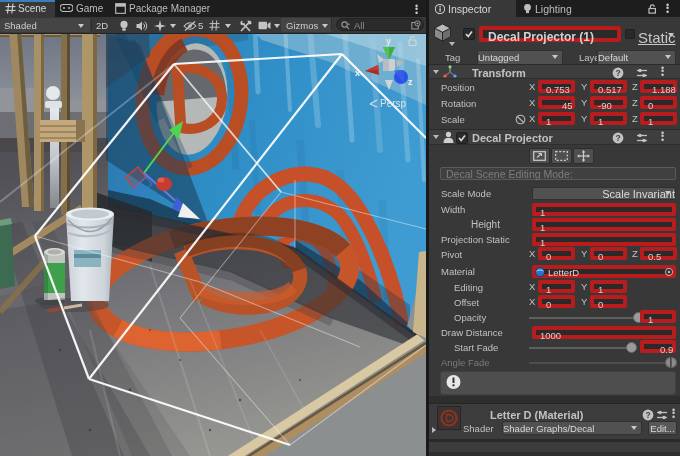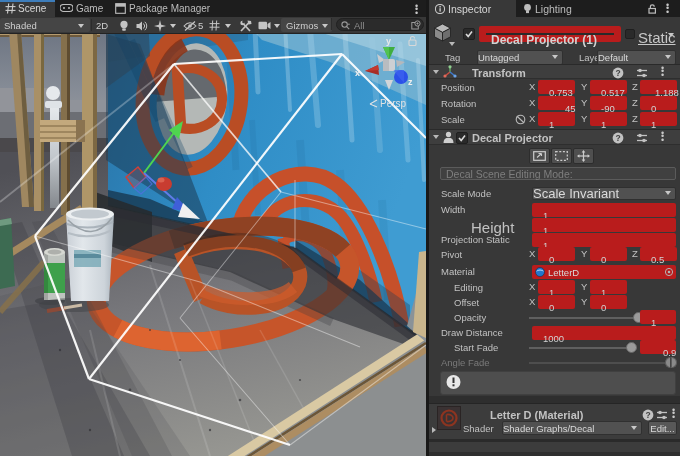--- a/index.html
+++ b/index.html
@@ -9,21 +9,21 @@
 #scene{position:absolute;top:0;left:0;width:426px;height:456px;background:#383838;overflow:hidden;}
 #divider{position:absolute;top:0;left:426px;width:3px;height:456px;background:#191919;}
 #inspector{position:absolute;top:0;left:429px;width:251px;height:456px;background:#383838;overflow:hidden;}
 .tabbar{position:absolute;top:0;left:0;height:17px;background:#1d1d1d;}
 .tab{position:absolute;top:0;height:17px;color:#bdbdbd;font-size:10px;line-height:18px;}
 .tab.active{background:#383838;color:#d8d8d8;}
 .bluetop{position:absolute;top:0;left:0;right:0;height:2px;background:#3d7dbb;}
 #toolbar{position:absolute;top:17px;left:0;width:426px;height:17px;background:#383838;border-bottom:1px solid #232323;}
 .tbtxt{position:absolute;color:#cfcfcf;font-size:9.5px;top:3px;}
 .lbl{position:absolute;color:#c2c2c2;font-size:9.5px;white-space:nowrap;}
-.fld{position:absolute;background:#2a2a2a;border:7px solid #b91c1c;border-radius:2px;color:#d2d2d2;font-size:11px;}
+.fld{position:absolute;background:#2a2a2a;border:4px solid #b91c1c;border-radius:2px;color:#d2d2d2;font-size:11px;}
 .drop{position:absolute;background:#515151;border:1px solid #303030;border-radius:2px;color:#dadada;white-space:nowrap;overflow:hidden;}
 .dar{position:absolute;width:0;height:0;border-left:3.5px solid transparent;border-right:3.5px solid transparent;border-top:4px solid #c8c8c8;}
 .hdr{position:absolute;left:0;right:0;background:#3e3e3e;border-top:1px solid #2a2a2a;border-bottom:1px solid #2e2e2e;}
 .chk{position:absolute;background:#2a2a2a;border:1px solid #1f1f1f;border-radius:2px;}
 .fold{position:absolute;width:0;height:0;border-top:4px solid #b8b8b8;border-left:3.5px solid transparent;border-right:3.5px solid transparent;}
 .kebab{position:absolute;color:#c8c8c8;font-size:9px;line-height:3.4px;width:4px;}
 </style>
 </head>
 <body>
 <div id="root">
@@ -485,25 +485,25 @@
           <line x1="6.5" y1="1" x2="6.5" y2="11"></line>
           <line x1="1" y1="6" x2="12" y2="6"></line>
         </g>
         <path d="M6.5 0 L8.3 2.4 H4.7 Z" fill="#cdcdcd"></path>
         <path d="M6.5 12 L8.3 9.6 H4.7 Z" fill="#cdcdcd"></path>
         <path d="M0 6 L2.4 4.2 V7.8 Z" fill="#cdcdcd"></path>
         <path d="M13 6 L10.6 4.2 V7.8 Z" fill="#cdcdcd"></path>
       </svg>
       <div class="abs" style="left:11px;top:167px;width:236px;height:13px;background:#404040;border:1px solid #5b5b5b;border-radius:2px;color:#7e7e7e;font-size:10.5px;line-height:12px;padding-left:5px;">Decal Scene Editing Mode:</div>
       <div class="lbl" style="left:12px;top:188px;font-size:9.5px;">Scale Mode</div>
-      <div class="drop" style="left:103px;top:187px;width:144px;height:13px;line-height:12px;font-size:13px;">Scale Invariant</div>
+      <div class="drop" style="left:103px;top:187px;width:144px;height:13px;line-height:12px;font-size:11px;text-align:right;">Scale Invariant</div>
       <div class="dar" style="left:236px;top:191px;"></div>
       <div class="lbl" style="left:12px;top:204px;font-size:9.5px;">Width</div>
       <div class="fld" style="left:103px;top:203px;width:144px;height:13px;padding-left:4px;font-size:9.5px;color:#d2d2d2;line-height:11px;">1</div>
-      <div class="lbl" style="left:12px;top:219px;font-size:15px;padding-left:30px;">Height</div>
+      <div class="lbl" style="left:12px;top:219px;font-size:10px;padding-left:30px;">Height</div>
       <div class="fld" style="left:103px;top:218px;width:144px;height:13px;padding-left:4px;font-size:9.5px;color:#d2d2d2;line-height:11px;">1</div>
       <div class="lbl" style="left:12px;top:234px;font-size:9.5px;">Projection Static</div>
       <div class="fld" style="left:103px;top:233px;width:144px;height:13px;padding-left:4px;font-size:9.5px;color:#d2d2d2;line-height:11px;">1</div>
       <div class="lbl" style="left:12px;top:249px;font-size:9.5px;">Pivot</div>
       <div class="lbl" style="left:100px;top:248px;font-size:9.5px;">X</div>
       <div class="fld" style="left:109px;top:247px;width:37px;height:13px;padding-left:4px;font-size:9.5px;color:#d2d2d2;line-height:11px;">0</div>
       <div class="lbl" style="left:152px;top:248px;font-size:9.5px;">Y</div>
       <div class="fld" style="left:161px;top:247px;width:37px;height:13px;padding-left:4px;font-size:9.5px;color:#d2d2d2;line-height:11px;">0</div>
       <div class="lbl" style="left:203px;top:248px;font-size:9.5px;">Z</div>
       <div class="fld" style="left:211px;top:247px;width:37px;height:13px;padding-left:4px;font-size:9.5px;color:#d2d2d2;line-height:11px;">0.5</div>

